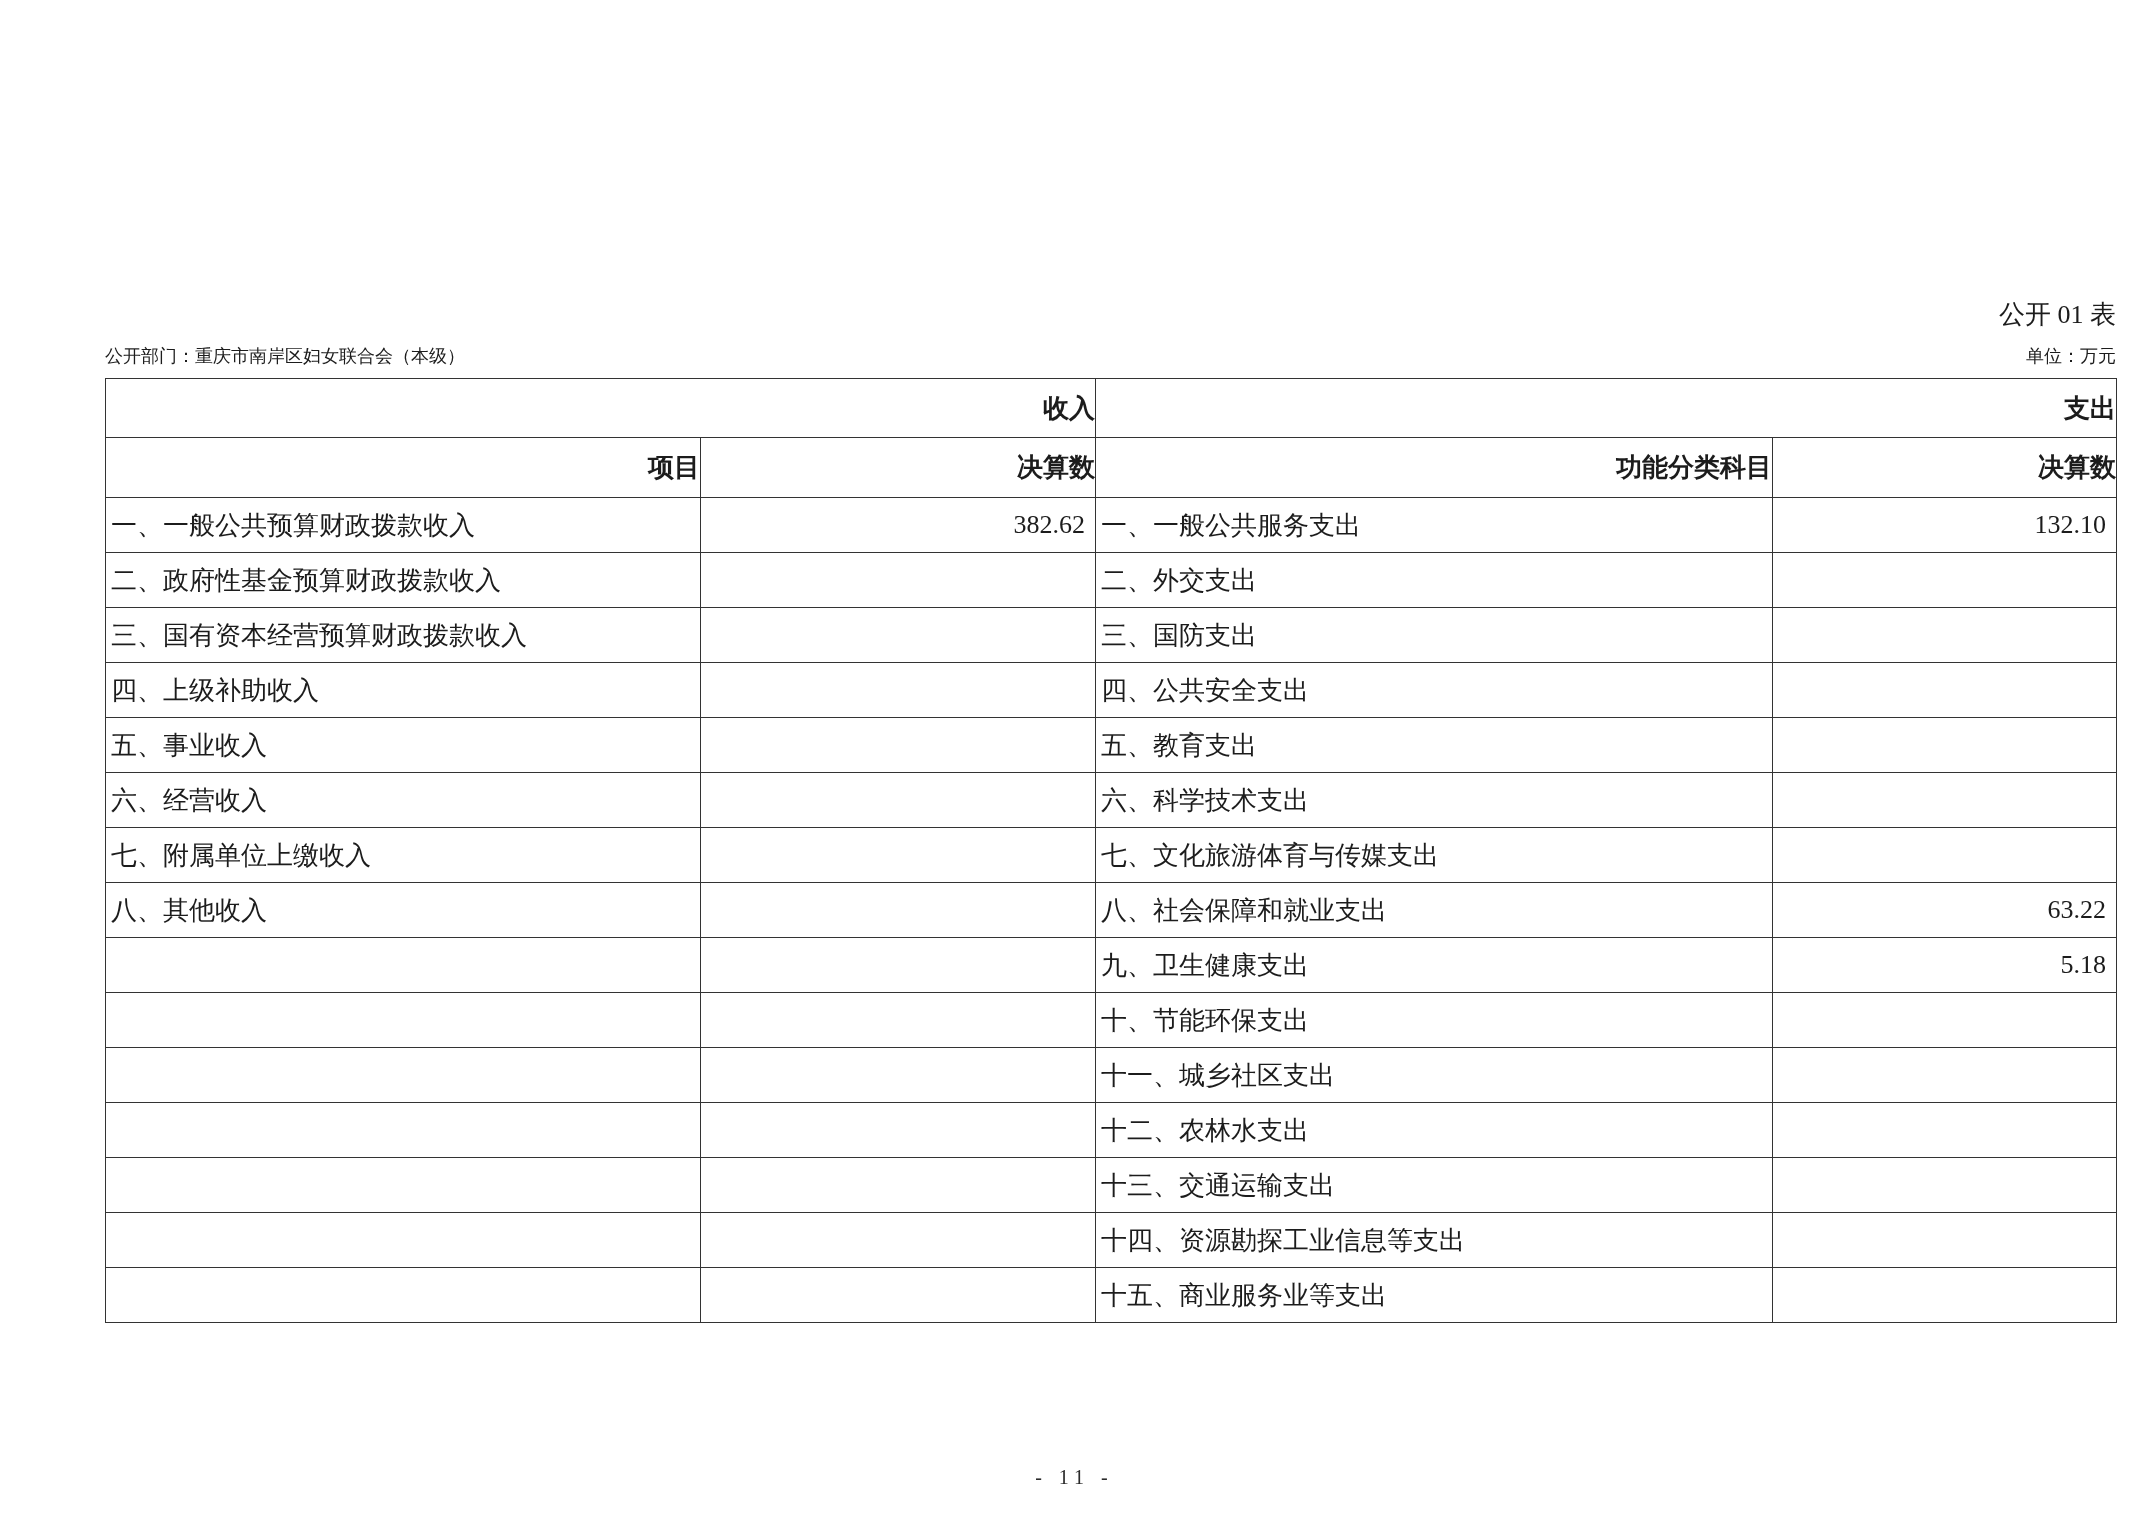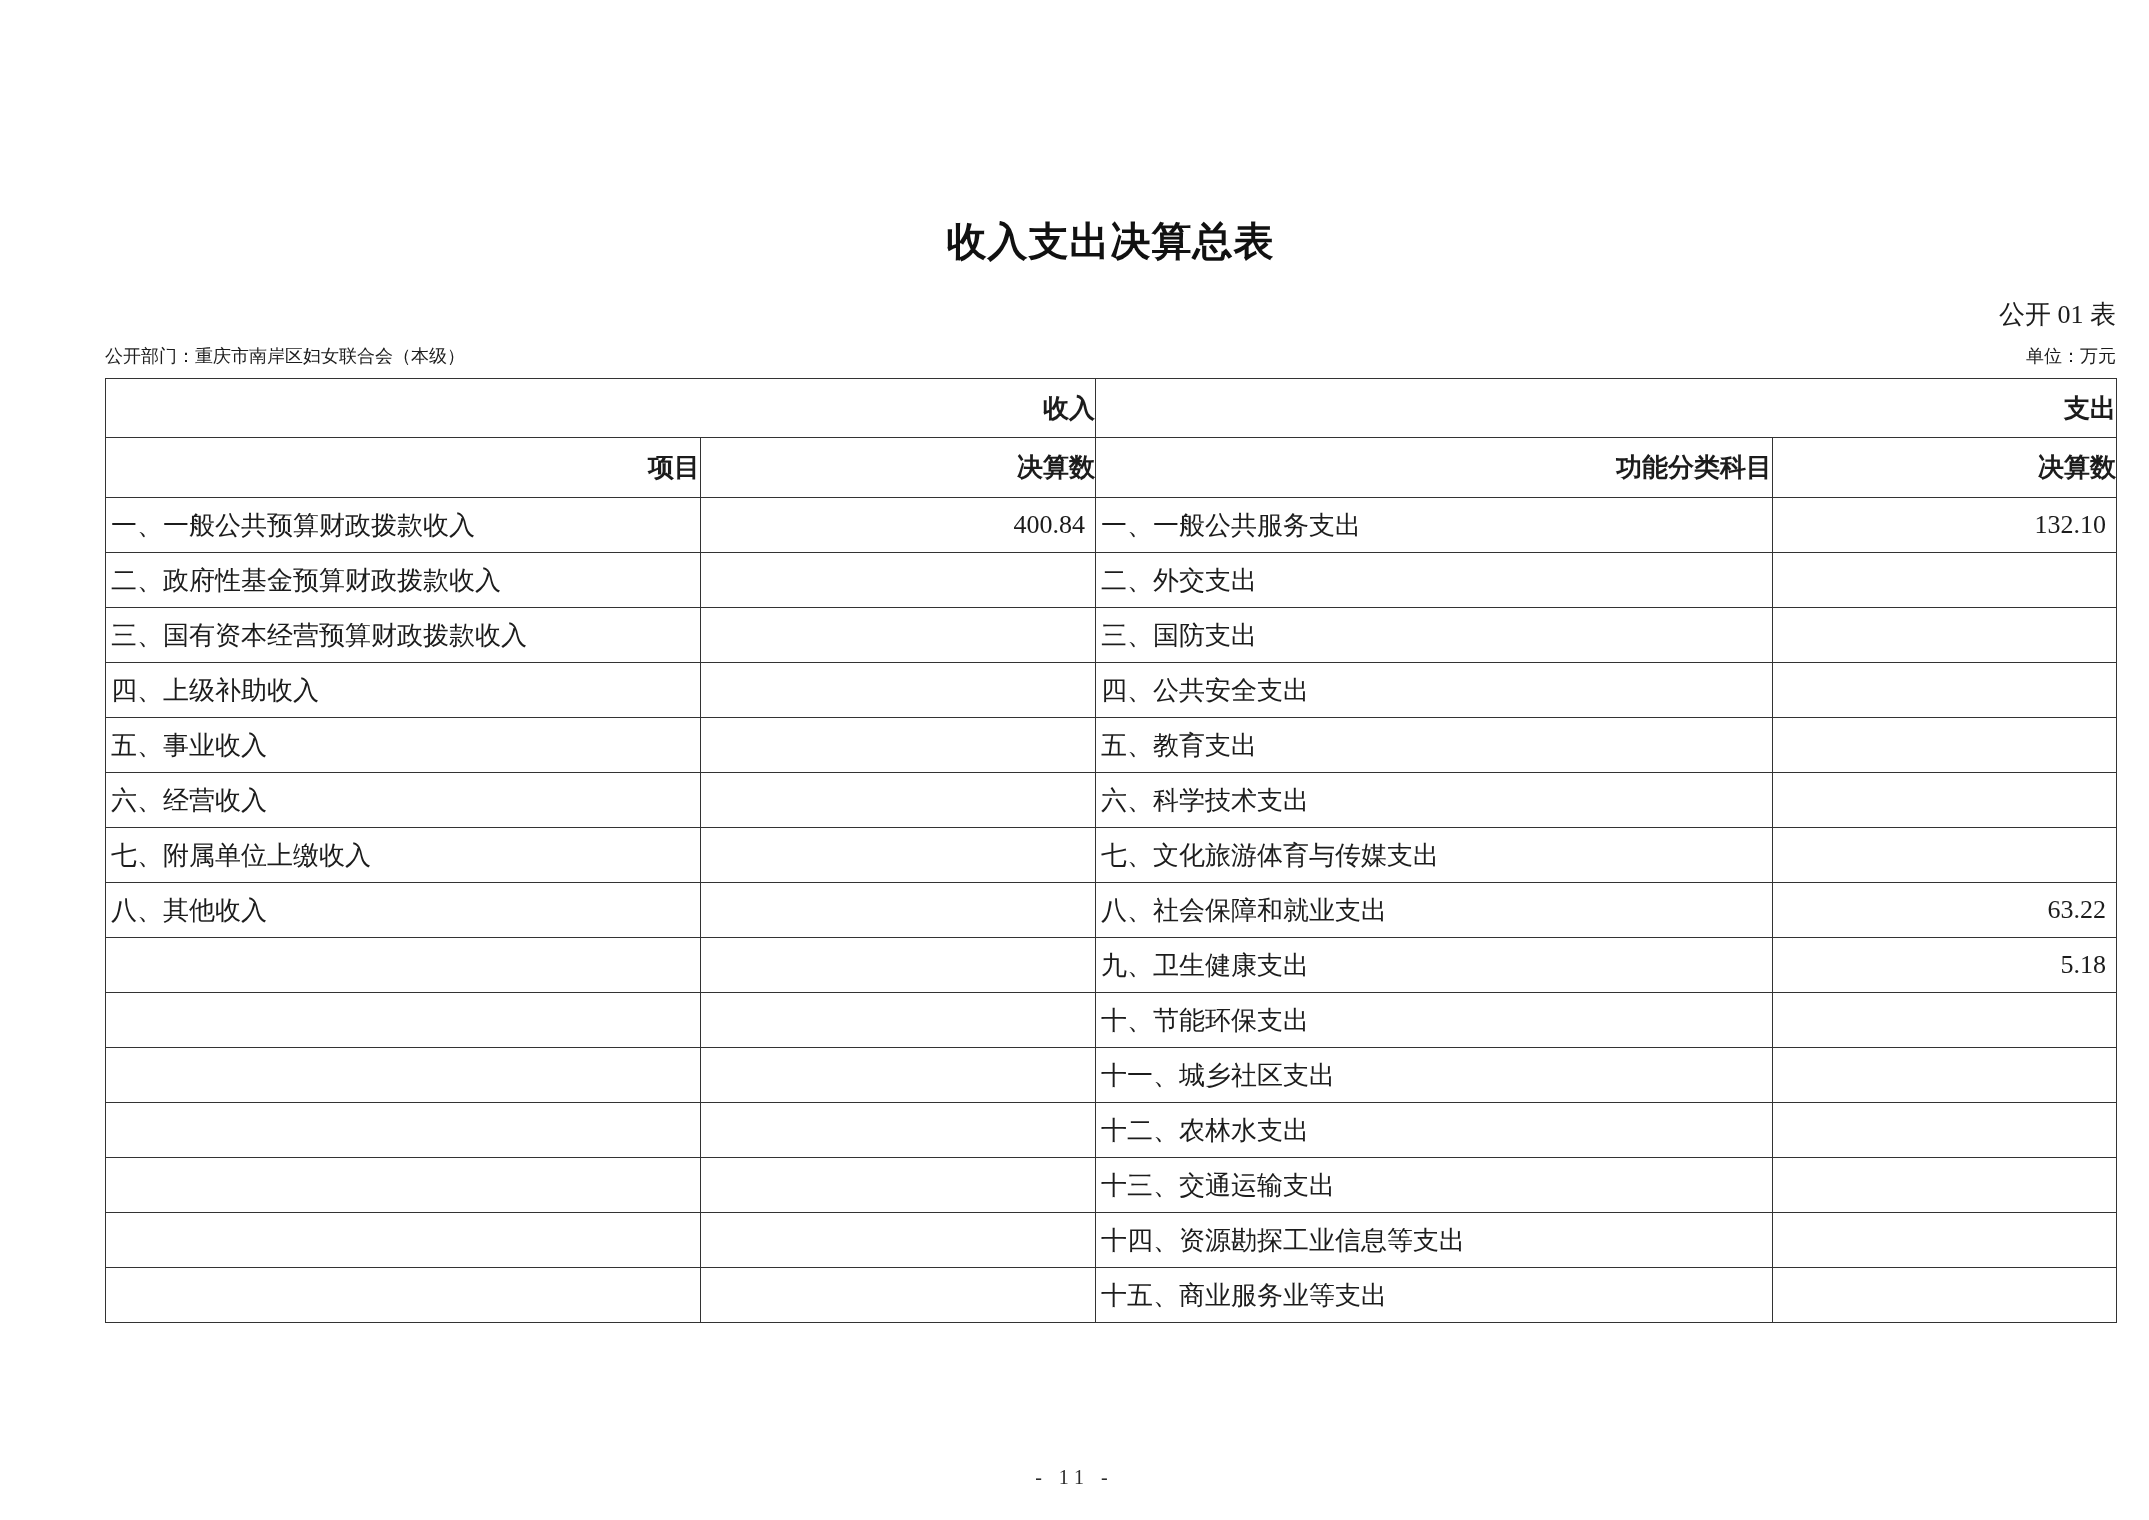--- a/index.html
+++ b/index.html
@@ -90,21 +90,20 @@
     font-size: 20px;
     color: #2a2a2a;
     letter-spacing: 6px;
   }
 </style>
 </head>
 <body>
 
 <div class="page">
 
-  <div class="doc-title">收入支出决算总表</div>
 
   <div class="table-code">公开 01 表</div>
 
   <div class="meta-row">
     <span>公开部门：重庆市南岸区妇女联合会（本级）</span>
     <span>单位：万元</span>
   </div>
 
   <table class="summary">
     <colgroup>
@@ -121,21 +120,21 @@
       <tr class="col-header-row">
         <th>项目</th>
         <th>决算数</th>
         <th>功能分类科目</th>
         <th>决算数</th>
       </tr>
     </thead>
     <tbody>
         <tr class="data-row">
           <td class="item">一、一般公共预算财政拨款收入</td>
-          <td class="value">400.84</td>
+          <td class="value">382.62</td>
           <td class="item">一、一般公共服务支出</td>
           <td class="value">132.10</td>
         </tr>
         <tr class="data-row">
           <td class="item">二、政府性基金预算财政拨款收入</td>
           <td class="value"></td>
           <td class="item">二、外交支出</td>
           <td class="value"></td>
         </tr>
         <tr class="data-row">

